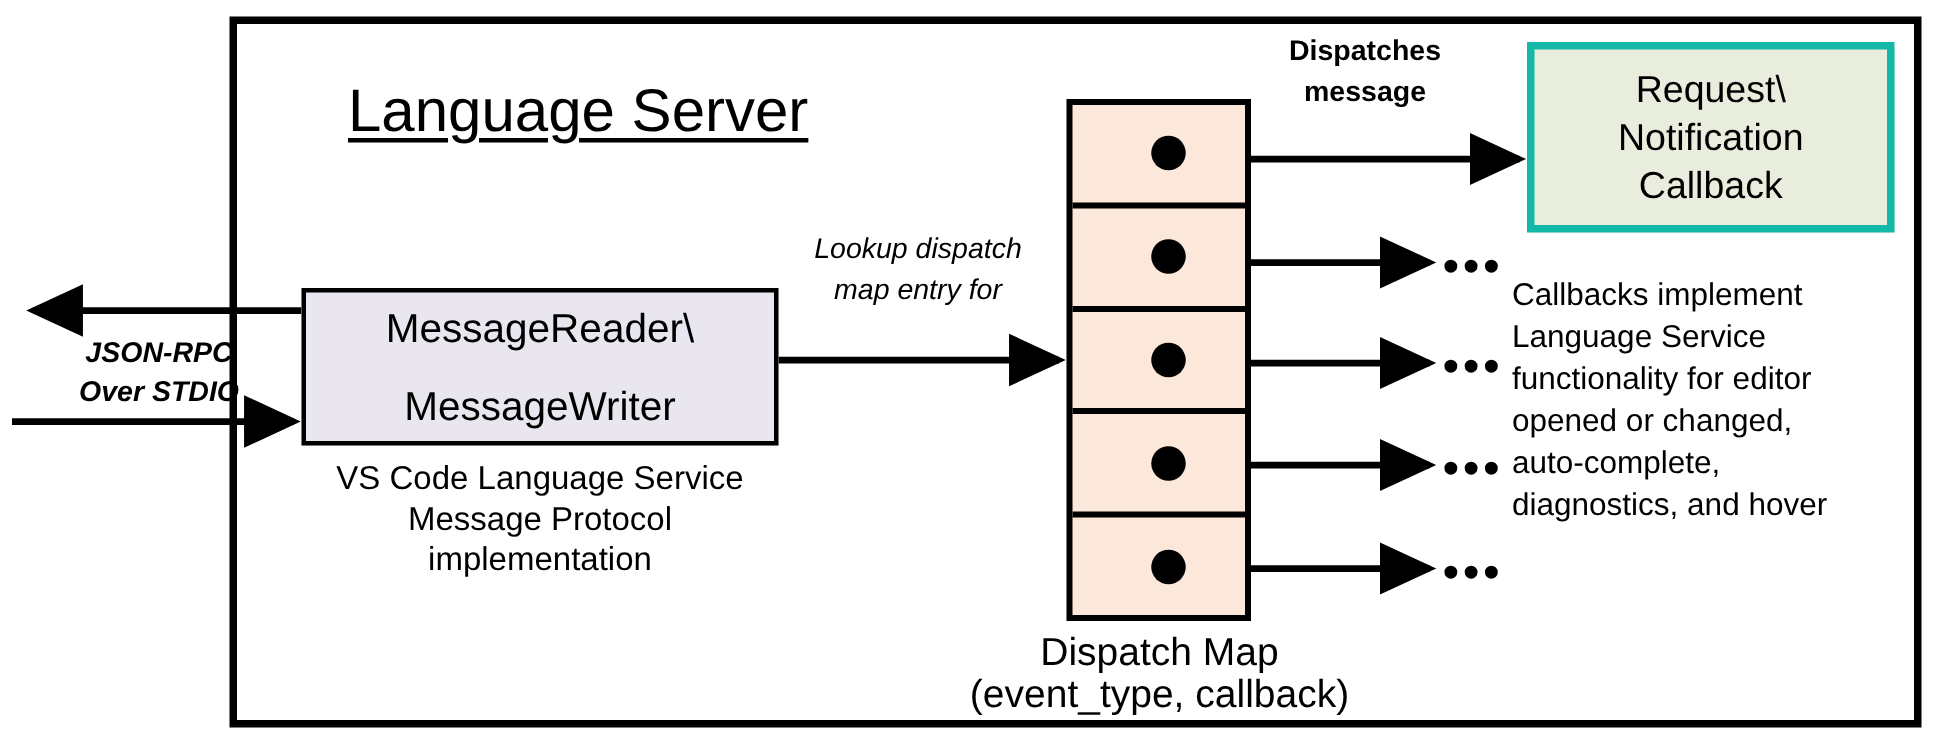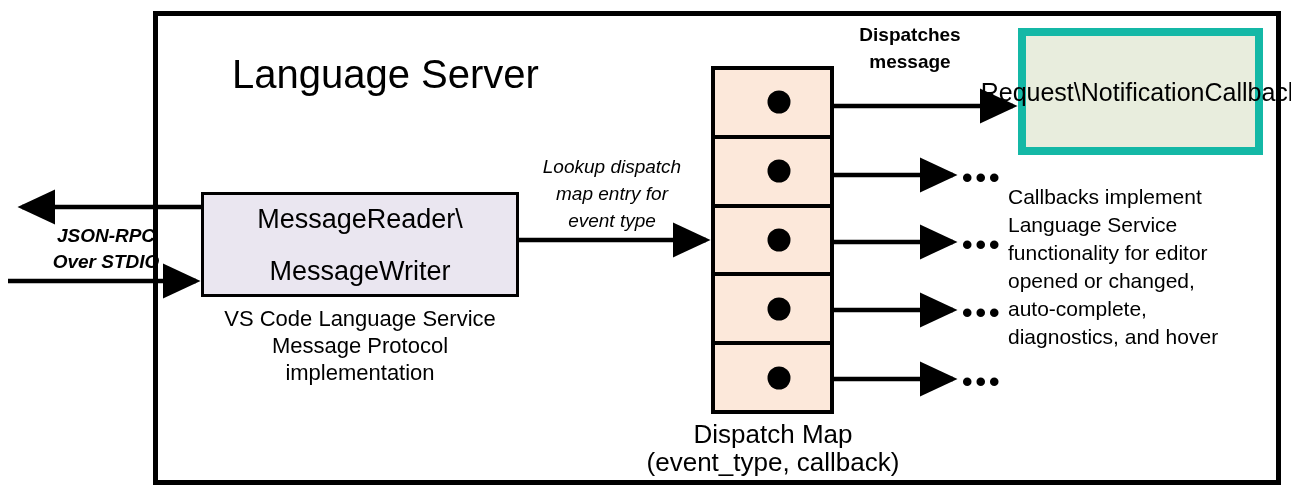--- a/index.html
+++ b/index.html
@@ -31,20 +31,21 @@
   }
 
   
   #server-title {
     left: 232px;
     top: 50px;
     font-size: 40px;
     line-height: 48px;
     letter-spacing: 0px;
     white-space: nowrap;
+    text-decoration: underline;
     text-underline-offset: 5px;
     text-decoration-thickness: 3px;
     text-align: right;
   }
 
   
   #message-io-box {
     left: 201px;
     top: 192px;
     width: 318px;
@@ -143,24 +144,24 @@
     line-height: 28px;
   }
 
   
   #callback-box {
     left: 1018px;
     top: 28px;
     width: 245px;
     height: 127px;
     background: #e8eddd;
-    border: 8px solid #14b8a6;
+    border: 5px solid #14b8a6;
     box-sizing: border-box;
     display: flex;
-    flex-direction: row;
+    flex-direction: column;
     align-items: center;
     justify-content: center;
     font-size: 25px;
     line-height: 32px;
     text-align: center;
   }
   #callback-caption {
     left: 1008px;
     top: 183px;
     width: 262px;
@@ -241,21 +242,20 @@
     <div>MessageWriter</div>
   </div>
   <div class="abs" id="message-io-caption">
     <div>VS Code Language Service</div>
     <div>Message Protocol implementation</div>
   </div>
 
   <div class="abs" id="lookup-label">
     <div>Lookup dispatch</div>
     <div>map entry for</div>
-    <div>event type</div>
   </div>
 
   <div class="abs" id="dispatches-label">
     <div>Dispatches</div>
     <div>message</div>
   </div>
 
   <div class="abs" id="dispatch-map">
     <div class="dispatch-cell">
       <span class="cell-dot"></span>

